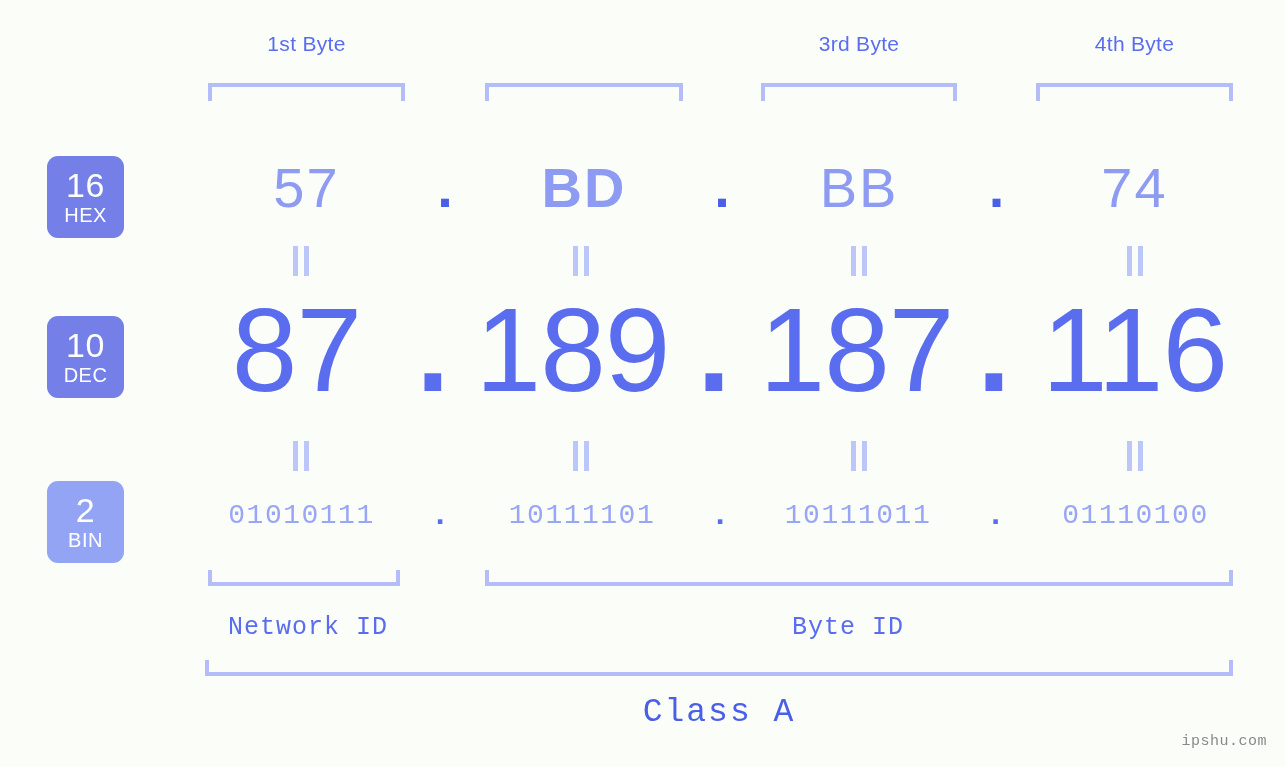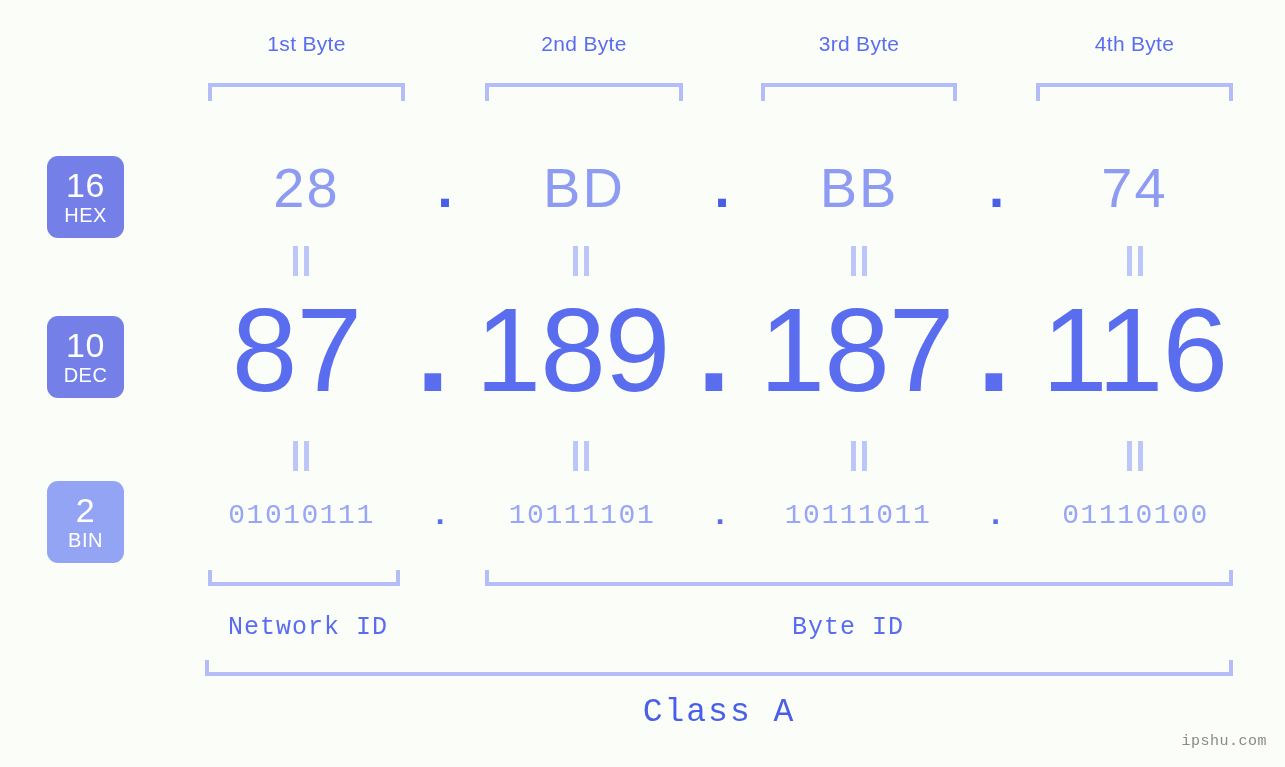--- a/index.html
+++ b/index.html
@@ -199,21 +199,20 @@
     color: #8a8a8a;
     letter-spacing: 0.5px;
   }
 </style>
 </head>
 <body>
 
 <div class="stage">
 
   <div class="byte-header" style="left:208px;width:197px;">1st Byte</div>
-  <div class="byte-header" style="left:485px;width:198px;">2nd Byte</div>
   <div class="byte-header" style="left:761px;width:196px;">3rd Byte</div>
   <div class="byte-header" style="left:1036px;width:197px;">4th Byte</div>
 
   <div class="bracket-down" style="left:208px;top:83px;width:197px;"></div>
   <div class="bracket-down" style="left:485px;top:83px;width:198px;"></div>
   <div class="bracket-down" style="left:761px;top:83px;width:196px;"></div>
   <div class="bracket-down" style="left:1036px;top:83px;width:197px;"></div>
 
   <div class="badge hex">
     <span class="num">16</span>
@@ -222,23 +221,23 @@
   <div class="badge dec">
     <span class="num">10</span>
     <span class="lbl">DEC</span>
   </div>
   <div class="badge bin">
     <span class="num">2</span>
     <span class="lbl">BIN</span>
   </div>
 
   <div class="row row-hex">
-    <div class="cell" style="left:208px;width:197px;">28</div>
+    <div class="cell" style="left:208px;width:197px;">57</div>
     <div class="dot" style="left:405px;width:80px;">.</div>
-    <div class="cell" style="left:485px;width:198px;">BD</div>
+    <div class="cell" style="left:485px;width:198px;font-weight:bold;">BD</div>
     <div class="dot" style="left:683px;width:78px;">.</div>
     <div class="cell" style="left:761px;width:196px;">BB</div>
     <div class="dot" style="left:957px;width:79px;">.</div>
     <div class="cell" style="left:1036px;width:197px;">74</div>
   </div>
 
   <div class="eq" style="left:290px;top:246px;">
       <i></i>
       <i></i>
     </div>

